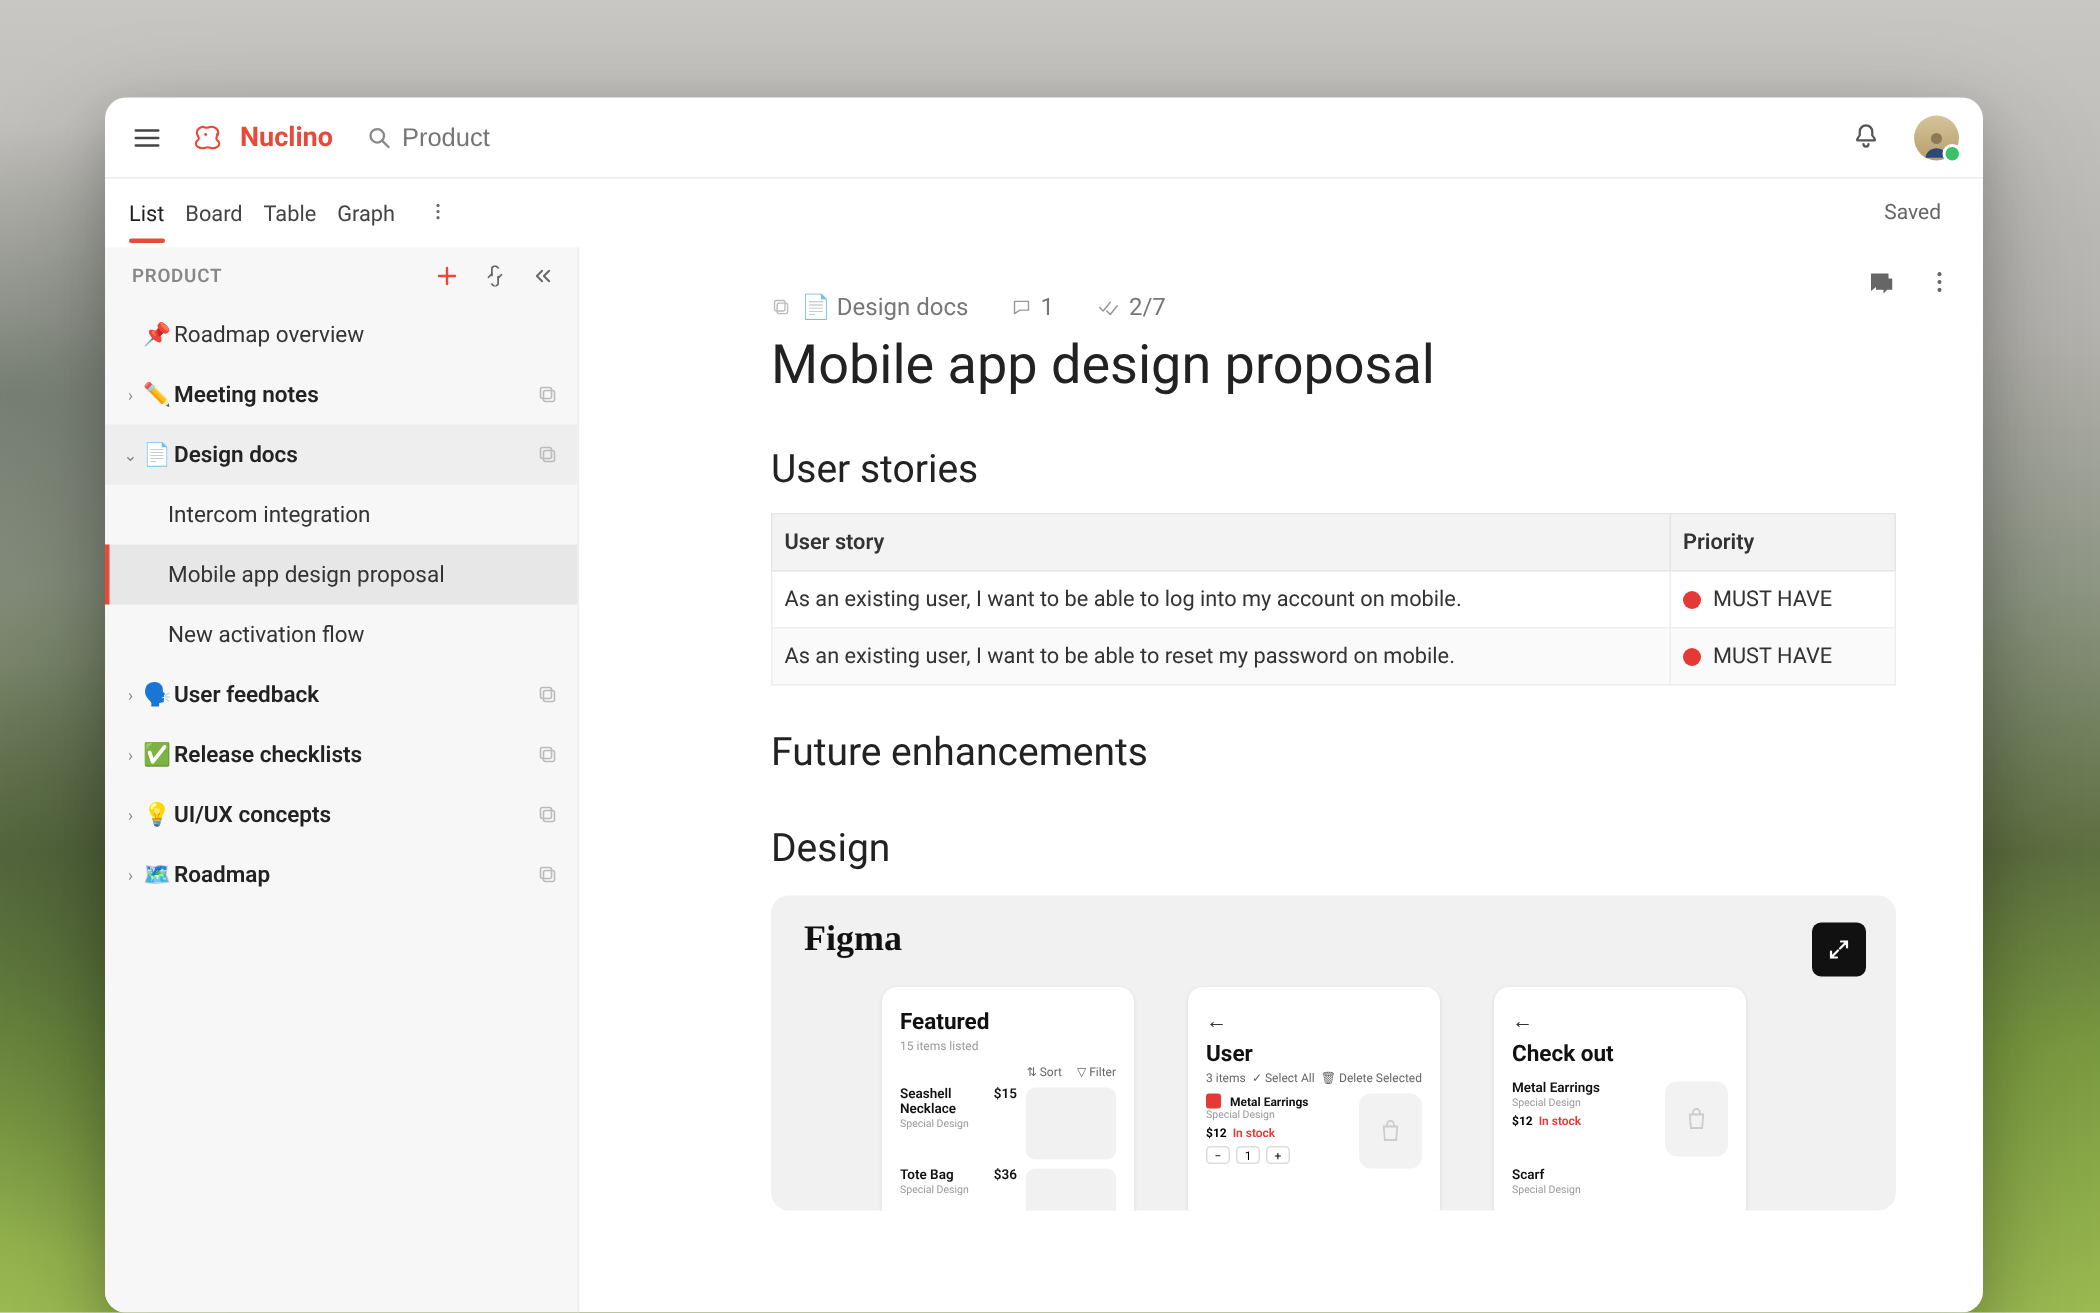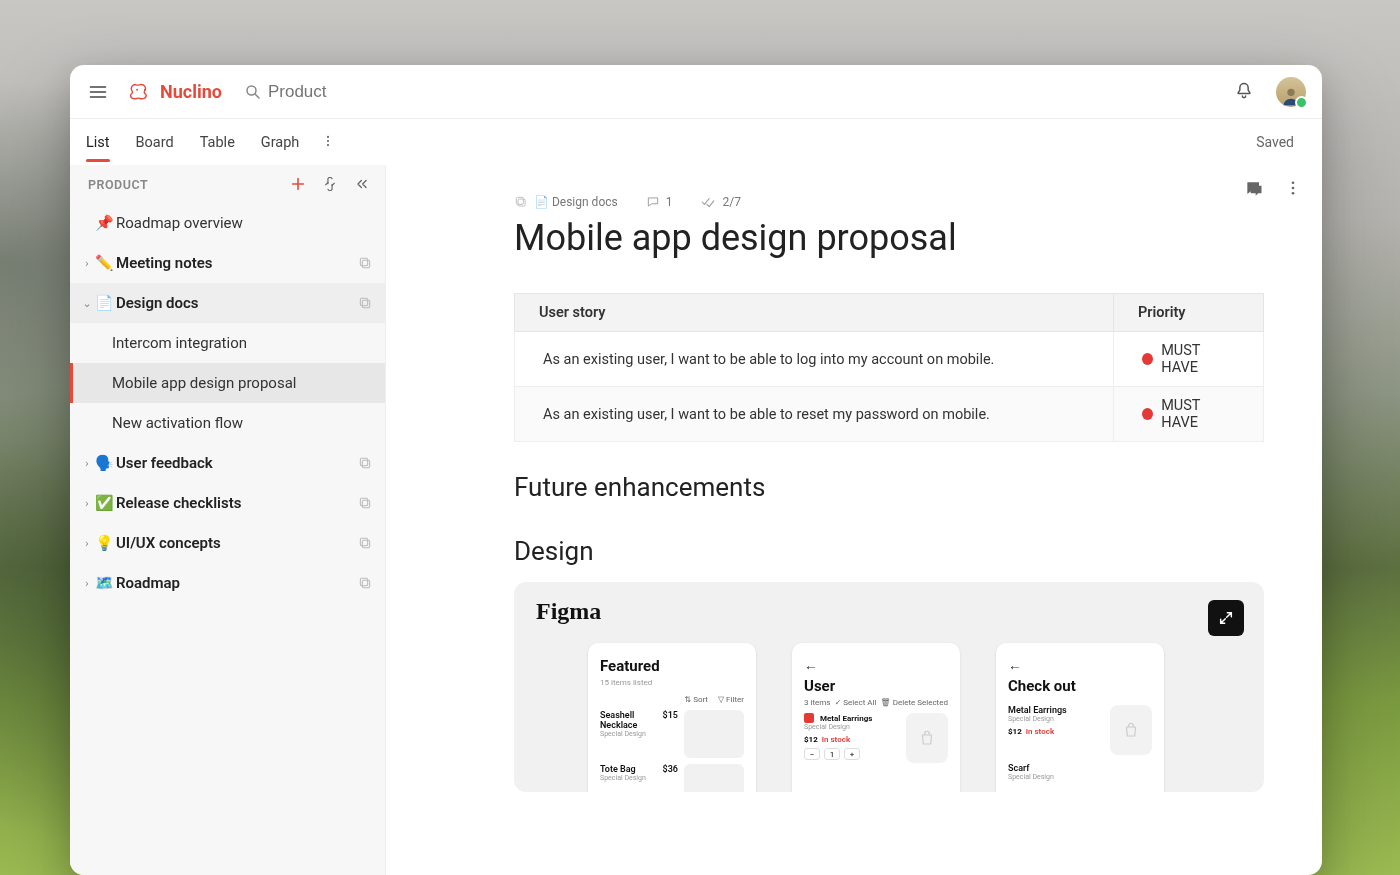--- a/index.html
+++ b/index.html
@@ -36,21 +36,21 @@
   .search-wrap { display:flex; align-items:center; margin-left:22px; gap:6px; color:#888; cursor:text; }
   .search-input { border:none; outline:none; font-size:17px; color:#888; background:transparent; width:200px; }
   .topbar-spacer { flex:1; }
   .bell { width:22px; height:22px; color:#555; cursor:pointer; margin-right:20px; }
   .avatar { width:30px; height:30px; border-radius:50%; background:linear-gradient(180deg,#d4c39a 0%, #b89f6a 100%); position:relative; cursor:pointer; }
   .avatar::after { content:""; position:absolute; right:-2px; bottom:-2px; width:9px; height:9px; background:#39c268; border:2px solid #fff; border-radius:50%; }
   .avatar-inner{ position:absolute; inset:0; display:flex; align-items:flex-end; justify-content:center;}
   .avatar-inner svg{width:22px;height:22px;}
   
   .tabs-row { height:46px; display:flex; align-items:center; padding:0 16px; }
-  .tabs { display:flex; gap:26px; }
+  .tabs { display:flex; gap:14px; }
   .tab { font-size:14.5px; color:#444; padding:10px 0; cursor:pointer; position:relative; }
   .tab.active { color:#222; }
   .tab.active::after { content:""; position:absolute; left:0; right:0; bottom:-1px; height:3px; background:#e84a3a; border-radius:2px; }
   .tabs-more { margin-left:22px; color:#666; cursor:pointer; }
   .tabs-spacer { flex:1; }
   .saved-text { font-size:14px; color:#666; padding-right:12px;}
   
   .workspace { flex:1; display:flex; min-height:0; }
   .sidebar { width:316px; background:#f7f7f7; border-right:1px solid #eee; display:flex; flex-direction:column; }
   .sb-header { display:flex; align-items:center; padding:10px 14px 6px 18px; }
@@ -67,27 +67,27 @@
   .node.bold .label { font-weight:600; color:#222;}
   .node.expanded-active { background:#eee; }
   .childnode { display:flex; align-items:center; height:40px; padding-left:42px; padding-right:12px; font-size:15px; color:#333; cursor:pointer;}
   .childnode.selected { background:#e7e7e7; position:relative; }
   .childnode.selected::before { content:""; position:absolute; left:0; top:0; bottom:0; width:3px; background:#e84a3a; }
   
   .content { flex:1; min-width:0; position:relative; display:flex; flex-direction:column;}
   .content-inner { padding: 30px 58px 0 128px; overflow-y:auto; flex:1;}
   .content-actions { position:absolute; top:14px; right:18px; display:flex; gap:20px; color:#666;}
   .content-actions .a-icn{ width:20px;height:20px; cursor:pointer;}
-  .doc-meta-row { display:flex; align-items:center; gap:28px; font-size:12px; color:#777; margin-bottom:8px;}
+  .doc-meta-row { display:flex; align-items:center; gap:28px; font-size:16px; color:#777; margin-bottom:8px;}
   .doc-meta-row .meta-item{display:flex; align-items:center; gap:6px;}
   .doc-title { font-size:36px; font-weight:400; color:#222; margin-bottom:34px; }
   h2.section { font-size:26px; font-weight:400; color:#222; margin:16px 0 14px; }
   table.us { width:100%; border-collapse:collapse; font-size:14.5px; }
-  table.us th { text-align:left; background:#f3f3f3; padding:10px 24px; font-weight:600; color:#333; border:1px solid #e5e5e5;}
-  table.us td { padding:10px 28px; border:1px solid #eee; color:#333;}
+  table.us th { text-align:left; background:#f3f3f3; padding:10px 8px; font-weight:600; color:#333; border:1px solid #e5e5e5;}
+  table.us td { padding:10px 8px; border:1px solid #eee; color:#333;}
   table.us tr:nth-child(even) td { background:#fafafa; }
   .priority-col { width:150px; }
   .prio { display:flex; align-items:center; gap:8px; }
   .prio-dot { width:12px; height:12px; border-radius:50%; background:#e53935; }
   ul.future { padding-left:22px; margin-top:6px; color:#333; font-size:15.5px;}
   ul.future li { list-style: disc; color:#888;}
   ul.future li span{color:#333;}
   
   .figma-embed { margin-top:16px; border-radius:12px; background:#f1f1f1; padding:16px 22px 0; position:relative; height:210px; overflow:hidden;}
   .figma-label { font-size:24px; font-weight:600; font-family: Georgia, serif; color:#111;}
@@ -309,20 +309,21 @@
           <div class="meta-item">
             <svg width="16" height="14" viewBox="0 0 24 24">
                 <path d="M2 12l4 4L14 6M10 16l4 4 8-10" fill="none" stroke="#999" stroke-width="1.8" stroke-linecap="round" stroke-linejoin="round"></path>
               </svg>
             <span>2/7</span>
           </div>
         </div>
 
         <div class="doc-title">Mobile app design proposal</div>
 
+        <h2 class="section">User stories</h2>
         <table class="us">
           <thead>
             <tr>
               <th>User story</th>
               <th class="priority-col">Priority</th>
             </tr>
           </thead>
           <tbody>
             <tr>
               <td>As an existing user, I want to be able to log into my account on mobile.</td>

